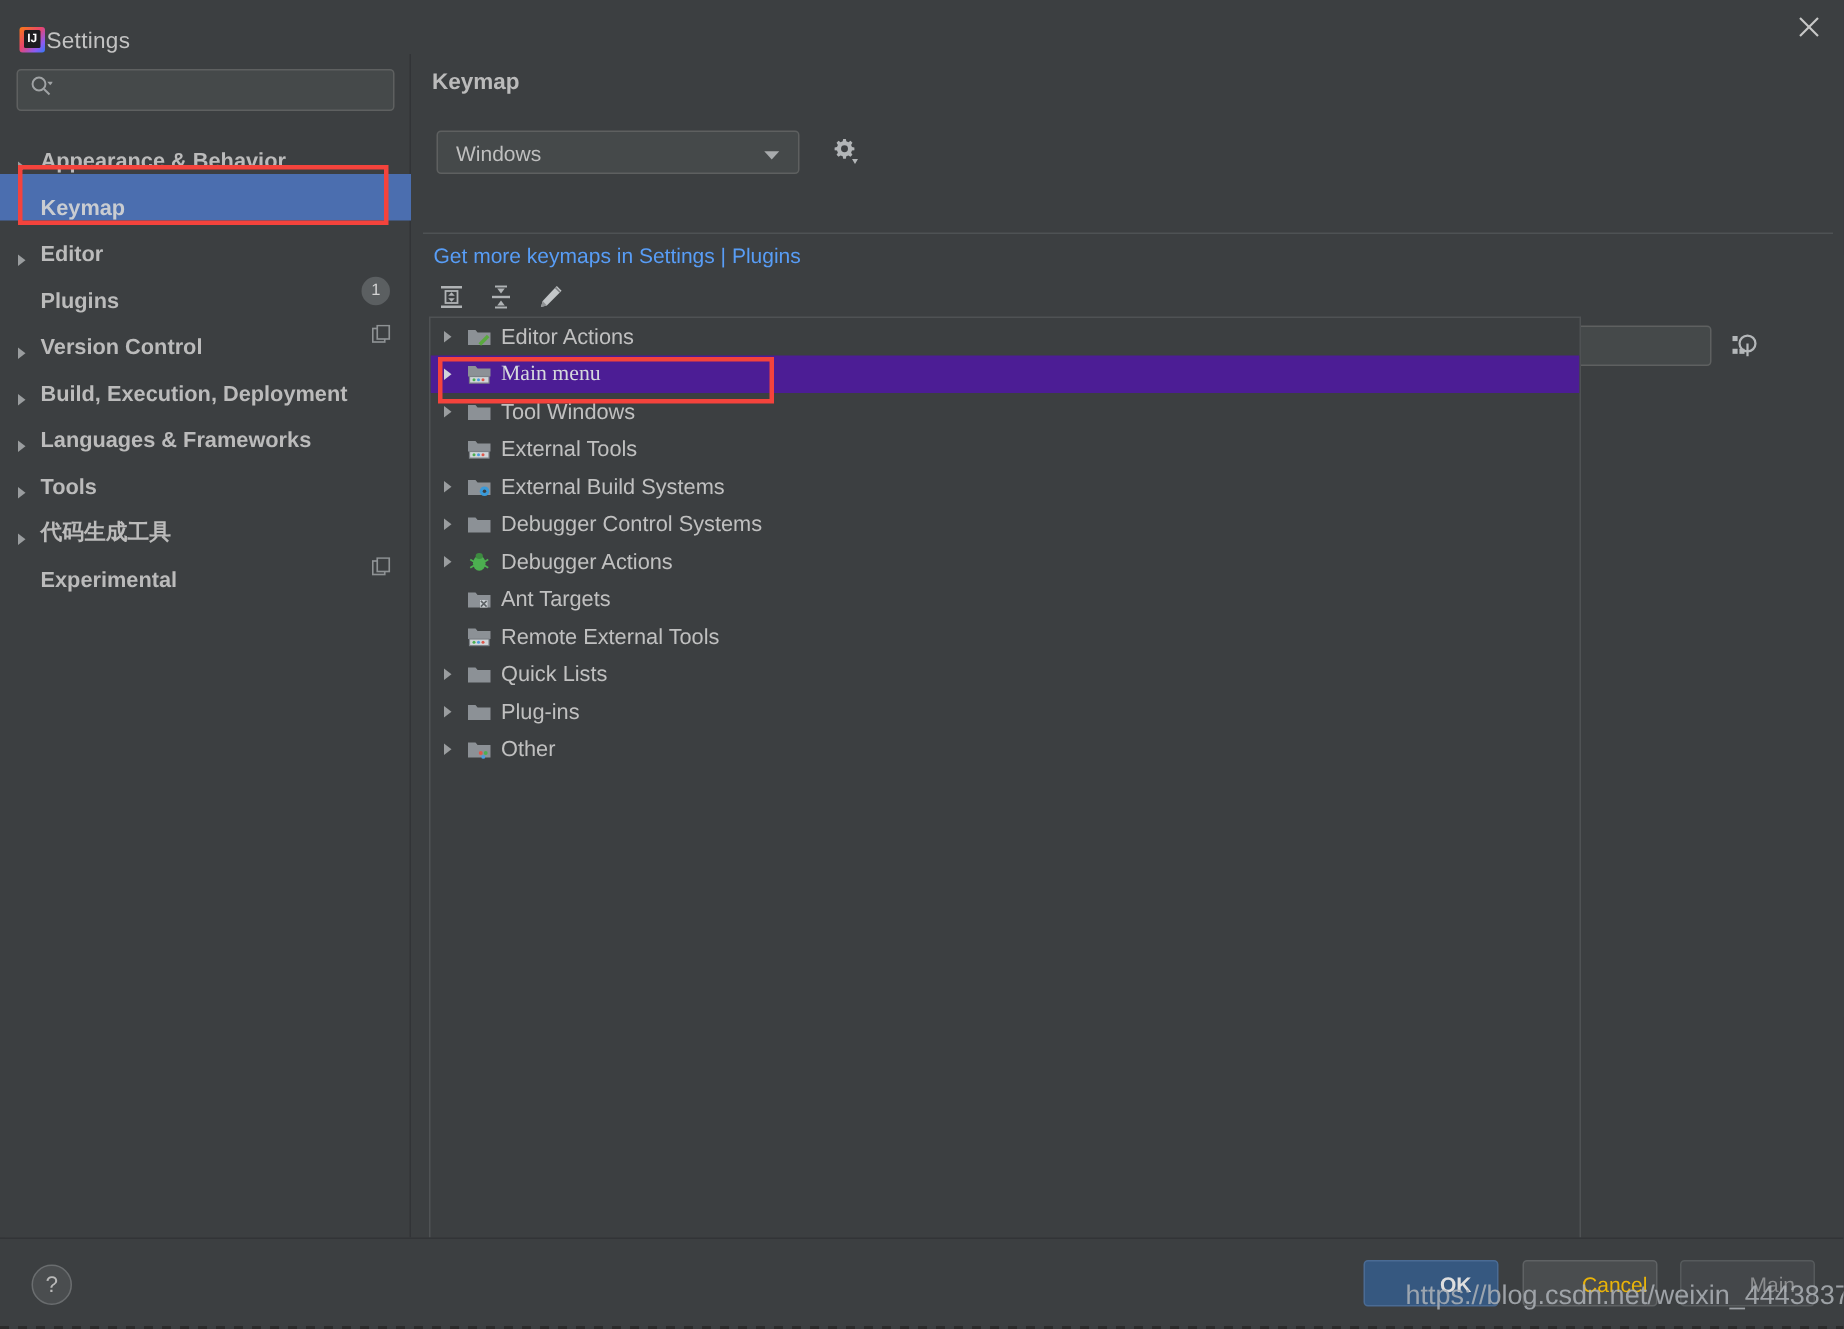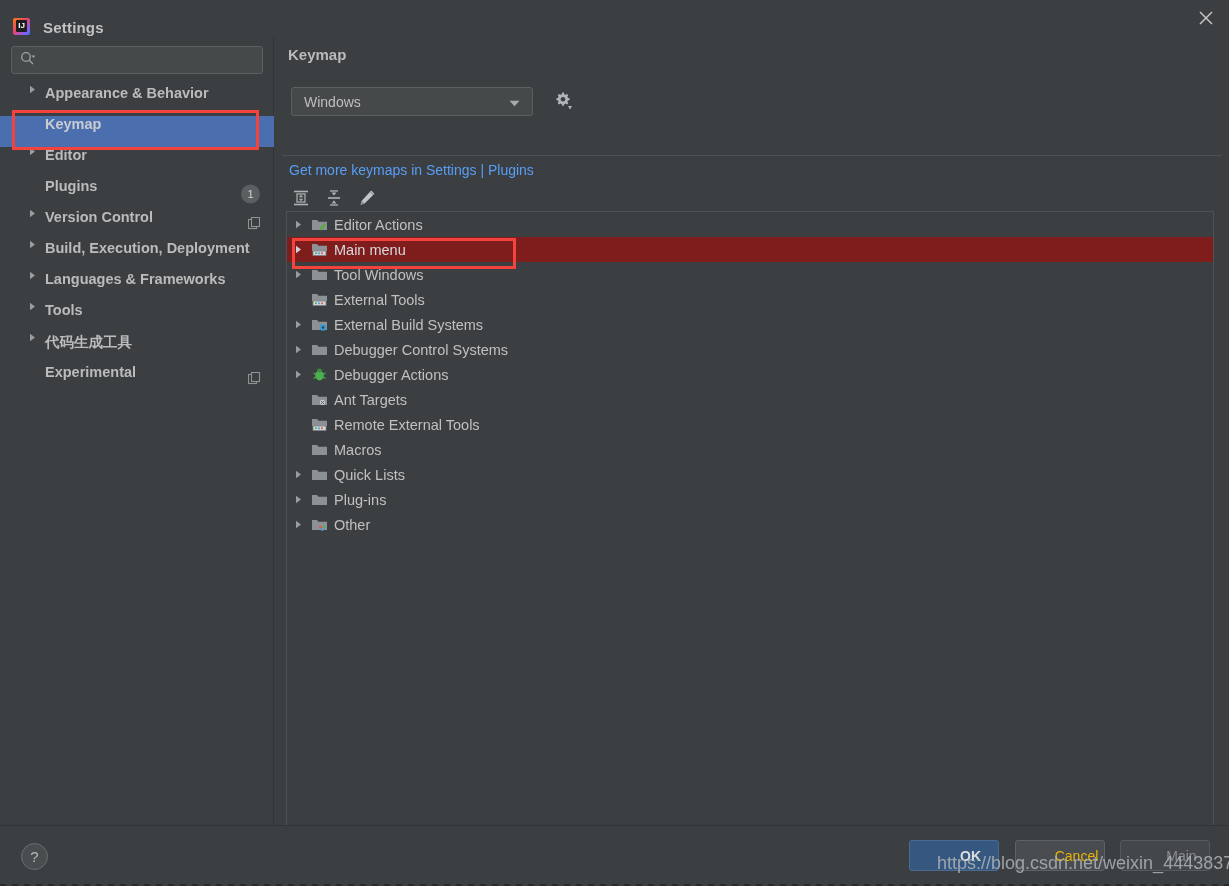--- a/index.html
+++ b/index.html
@@ -37,22 +37,21 @@
   .app-icon .inner {
     position: absolute; left: 5px; top: 4px; width: 11px; height: 12px;
     background: #1d1d1f; border-radius: 1px;
   }
   .app-icon .ij {
     position: absolute; left: 5px; top: 4px; width: 11px; height: 12px;
     color: #fff; font-size: 8px; line-height: 12px; text-align: center;
     font-family: "Liberation Sans", sans-serif; font-weight: bold;
   }
   .title-text {
-    margin-left: 12px;
-    font-size: 15px; color: #c3c3c3; letter-spacing: .2px; font-weight: bold;
+    font-size: 15px; color: #c3c3c3; letter-spacing: .2px;
   }
   .close-btn {
     position: absolute; right: 0; top: 0; width: 46px; height: 36px;
     display: flex; align-items: center; justify-content: center;
     color: #c8c8c8;
   }
   .close-btn svg { display:block; }
 
   
   .sidebar {
@@ -75,22 +74,22 @@
   }
   .side-search .mag { margin-left: 8px; }
   .side-search input {
     background: transparent; border: 0; outline: none;
     color: #bbb; font-size: 13px; flex: 1; margin-left: 4px;
     font-family: "Liberation Sans", sans-serif;
   }
   .side-list { position: absolute; left: 0; top: 49px; width: 274px; }
   .side-item {
     position: relative; height: 31px;
-    display: flex; align-items: flex-start;
-    padding-left: 28px;
+    display: flex; align-items: flex-end;
+    padding-left: 10px;
     font-size: 14.5px; color: #bbbbbb;
     font-weight: bold;
   }
   .side-item.selected { background: #4b6eaf; color: #c9ccd1; }
   .side-item .twisty {
     width: 14px; flex: none; display: flex; align-items: center;
   }
   .side-item .label { margin-left: 3px; white-space: nowrap; }
   .side-item .badge {
     position: absolute; right: 14px; top: 50%; transform: translateY(-50%);
@@ -156,32 +155,32 @@
     color: #bbb; font-size: 13px; flex: 1; margin-left: 4px;
     font-family: "Liberation Sans", sans-serif;
   }
   .find-btn {
     position: absolute; left: 876px; top: 42px;
     width: 26px; height: 26px;
     display: flex; align-items: center; justify-content: center;
   }
   .tree-panel {
     position: absolute; left: 12px; top: 175px;
-    width: 928px; height: 626px;
+    width: 768px; height: 626px;
     border: 1px solid #4f5254;
     background: #3c3f41;
     overflow: hidden;
   }
   .tree-row {
     position: relative; height: 25px;
     display: flex; align-items: center;
     font-size: 14.5px; color: #c0c0c0;
     padding-left: 0;
   }
-  .tree-row.selected { background: #7f1d1d; color: #d6d9dd; }
+  .tree-row.selected { background: #4c1d95; color: #d6d9dd; font-family: Liberation Serif, serif; }
   .tree-row .tw {
     width: 22px; flex: none; display: flex; align-items: center; justify-content: center;
   }
   .tree-row .ic { width: 20px; flex: none; display: flex; align-items: center; justify-content: center; }
   .tree-row .lb { margin-left: 5px; white-space: nowrap; }
 
   
   .bottombar {
     position: absolute; left: 0; top: 825px; width: 1229px; height: 61px;
     background: #3c3f41;
@@ -564,29 +563,20 @@
               <path d="M1 2 h5 l1.4 1.7 H16 V9 H1 Z" fill="#8c9196"></path>
               <rect x="2" y="9" width="13" height="4.4" fill="#cfd4d8" stroke="#7d8287" stroke-width=".8"></rect>
               <circle cx="5" cy="11.2" r="1" fill="#4caf50"></circle>
               <circle cx="8" cy="11.2" r="1" fill="#4a9de0"></circle>
               <circle cx="11" cy="11.2" r="1" fill="#e0574a"></circle>
             </svg>
         </span>
         <span class="lb">Remote External Tools</span>
       </div>
 
-      <div class="tree-row">
-        <span class="tw"></span>
-        <span class="ic">
-          <svg width="17" height="15" viewBox="0 0 17 15">
-              <path d="M1 3 h5 l1.4 1.7 H16 V13 H1 Z" fill="#8c9196"></path>
-            </svg>
-        </span>
-        <span class="lb">Macros</span>
-      </div>
 
       <div class="tree-row">
         <span class="tw">
             <svg width="9" height="9" viewBox="0 0 9 9">
               <path d="M2 0.7 L7 4.5 L2 8.3 Z" fill="#9a9d9f"></path>
             </svg>
           </span>
         <span class="ic">
           <svg width="17" height="15" viewBox="0 0 17 15">
               <path d="M1 3 h5 l1.4 1.7 H16 V13 H1 Z" fill="#8c9196"></path>

